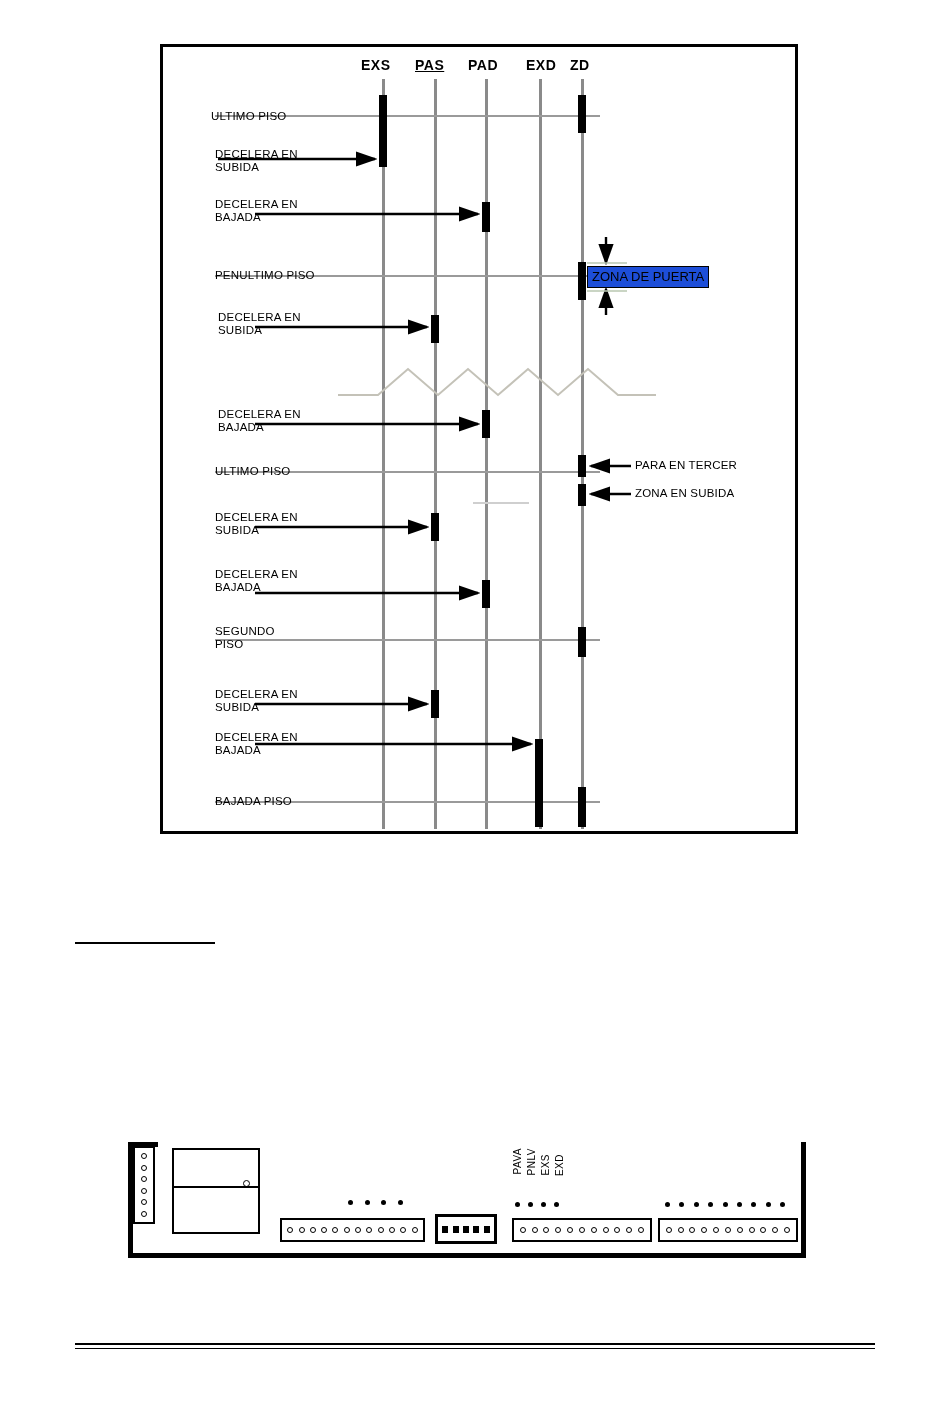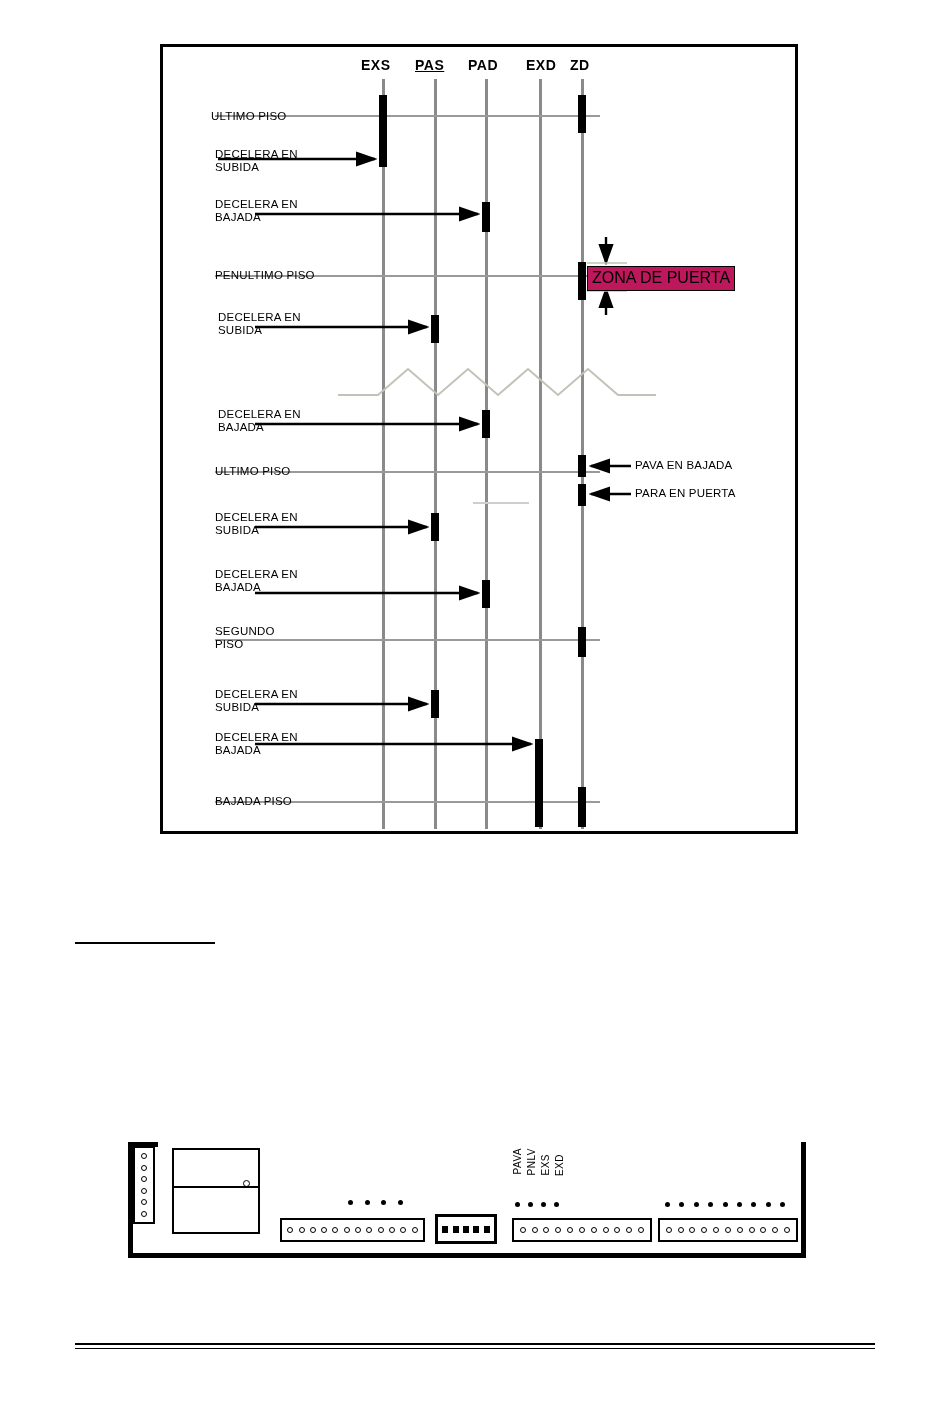--- a/index.html
+++ b/index.html
@@ -77,24 +77,24 @@
     left: 0;
     top: 0;
     width: 638px;
     height: 790px;
     pointer-events: none;
   }
 
   
   #zona-puerta-label {
     position: absolute;
-    font-size: 16px;
+    font-size: 13px;
     border: 1px solid #000000;
     padding: 2px 4px 3px 4px;
-    background: #be185d;
+    background: #1d4ed8;
     white-space: nowrap;
   }
 
   
   #board {
     position: absolute;
     left: 120px;
     top: 1140px;
     width: 690px;
     height: 120px;
@@ -258,22 +258,22 @@
 BAJADA</div>
     <div class="lbl" style="left:52px;  top:464px;">DECELERA EN
 SUBIDA</div>
     <div class="lbl" style="left:52px;  top:521px;">DECELERA EN
 BAJADA</div>
     <div class="lbl" style="left:52px;  top:641px;">DECELERA EN
 SUBIDA</div>
     <div class="lbl" style="left:52px;  top:684px;">DECELERA EN
 BAJADA</div>
 
-    <div class="lbl" style="left:472px; top:412px;">PAVA EN BAJADA</div>
-    <div class="lbl" style="left:472px; top:440px;">PARA EN PUERTA</div>
+    <div class="lbl" style="left:472px; top:412px;">PARA EN TERCER</div>
+    <div class="lbl" style="left:472px; top:440px;">ZONA EN SUBIDA</div>
 
     <div id="zona-puerta-label" style="left:424px; top:219px;">ZONA DE PUERTA</div>
 
   </div>
 </div>
 
 <div class="rule" style="left:75px; top:942px; width:140px; height:2px;"></div>
 
 <div id="board">
 

